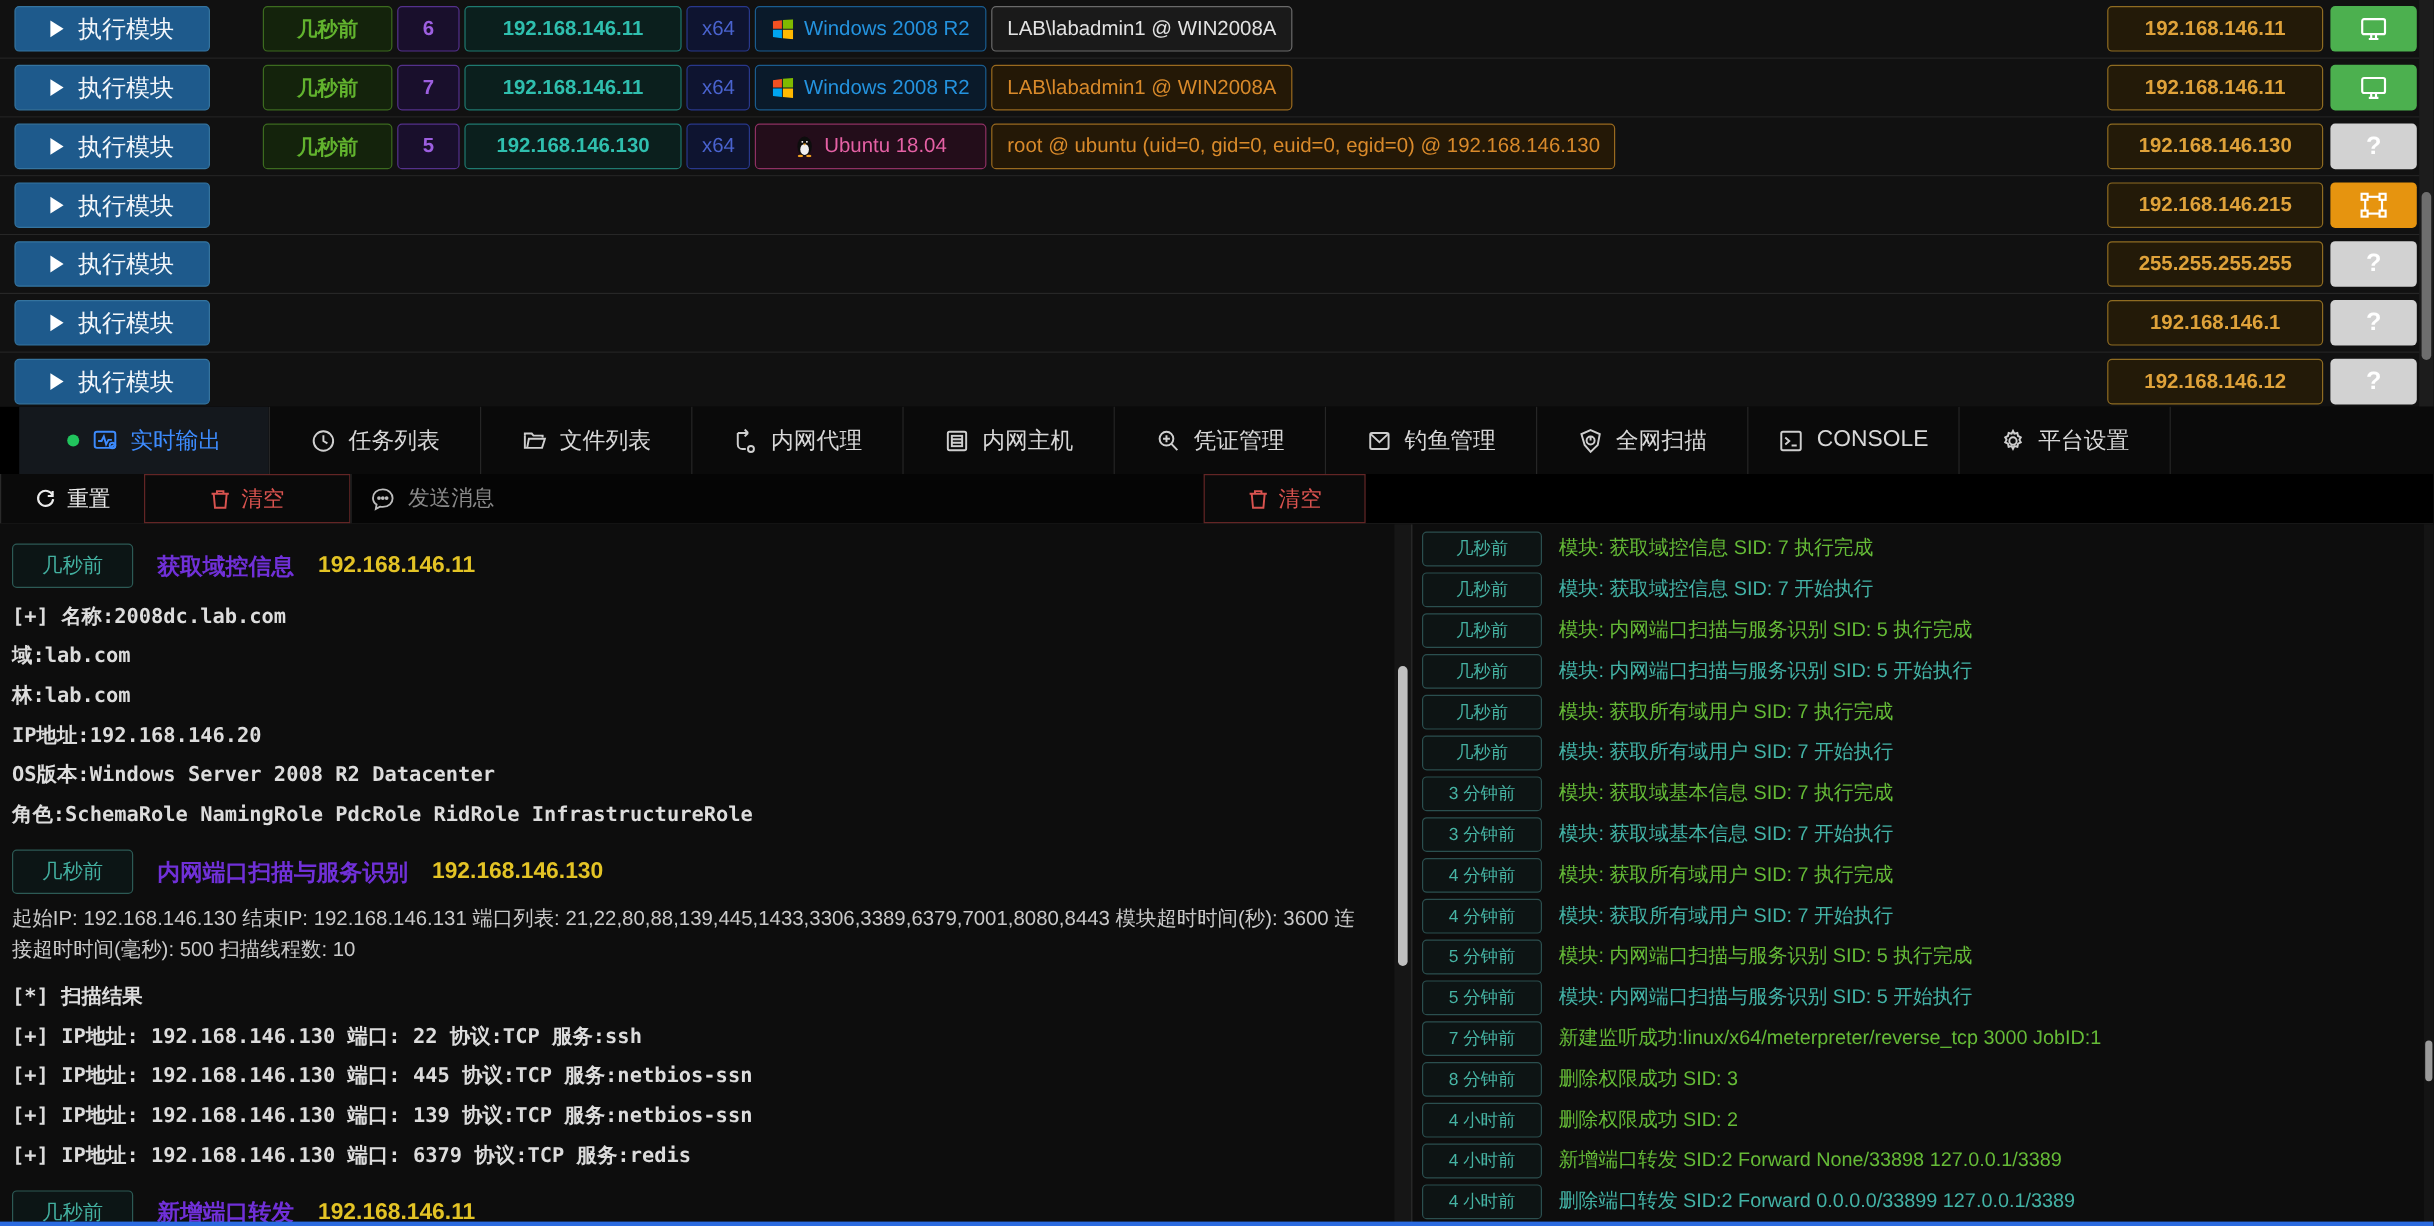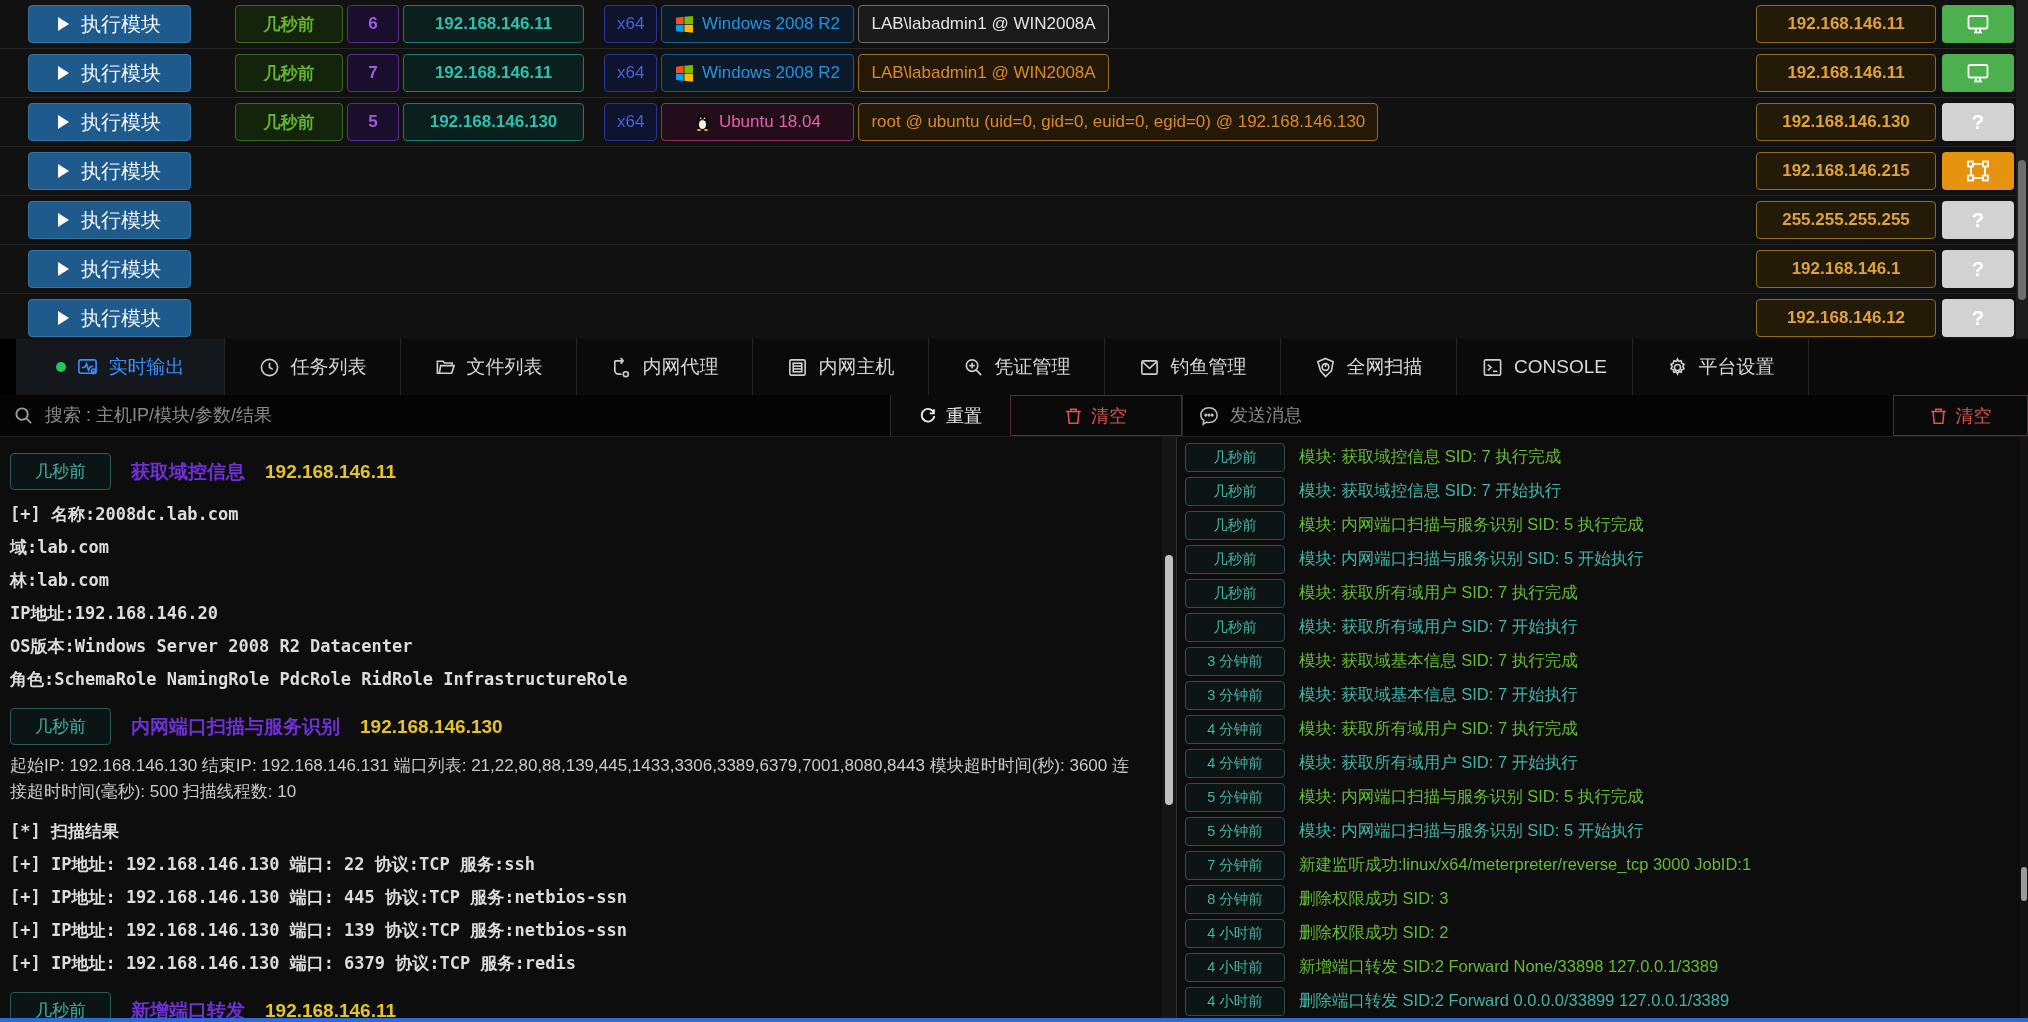--- a/index.html
+++ b/index.html
@@ -3,31 +3,31 @@
 <meta charset="utf-8">
 <style>
   * { box-sizing: border-box; margin: 0; padding: 0; }
   html,body { width:2028px; height:1022px; overflow:hidden; background:#121212;
     font-family:"Liberation Sans","DejaVu Sans",sans-serif; color:#ddd; }
   .app { position:relative; width:2028px; height:1022px; background:#121212; }
 
   
   .sessions { position:absolute; top:0; left:0; width:2028px; height:339px; overflow:hidden; background:#181818; }
   .session-row { position:relative; height:49px; border-bottom:1px solid #272727; background:#111111;
-    display:flex; align-items:center; padding-left:28px; }
+    display:flex; align-items:center; padding-left:12px; }
   .exec-btn { width:163px; height:38px; background:#1e5a8c; border:1px solid #35749f; border-radius:4px;
     color:#f2f6fa; font-size:20px; display:flex; align-items:center; justify-content:center; gap:12px;
     cursor:pointer; margin-right:44px; font-family:inherit; }
   .play { width:0; height:0; border-left:11px solid #fff; border-top:7px solid transparent; border-bottom:7px solid transparent; }
   .badge { height:38px; border-radius:4px; display:inline-flex; align-items:center; justify-content:center;
     padding:0 12px; font-size:17px; font-weight:bold; border:1px solid transparent; margin-right:4px; white-space:nowrap; }
   .b-time { min-width:108px; color:#62b32e; border-color:#3c6b1f; background:#14230c; }
   .b-sid  { min-width:52px;  color:#9d5fe0; border-color:#54318c; background:#190f2c; }
   .b-ip   { min-width:181px; color:#2fbfae; border-color:#1f7a70; background:#0b1f1d; }
-  .b-arch { min-width:49px;  color:#4a63cf; border-color:#28388c; background:#0e1430; font-weight:normal;margin-left:16px; }
+  .b-arch { min-width:49px;  color:#4a63cf; border-color:#28388c; background:#0e1430; font-weight:normal; }
   .b-os   { min-width:193px; gap:9px; }
   .b-os.windows { color:#2493df; border-color:#1a5c8f; background:#0a1a2a; font-weight:normal; }
   .b-os.linux   { color:#e561a5; border-color:#8f3063; background:#230d1a; font-weight:normal; }
   .b-user { font-weight:normal;text-align:right; }
   .b-user.plain { color:#e3e3e3; border-color:#6a6a6a; background:#1a1a1a; }
   .b-user.amber { color:#d98a2b; border-color:#9a6a1f; background:#241806; }
   .b-right-ip { position:absolute; right:92px; width:180px; color:#dfa23a; border-color:#8f6c22; background:#231a08; margin:0; }
   .status-btn { position:absolute; right:14px; width:72px; height:38px; border:none; border-radius:4px;
     display:flex; align-items:center; justify-content:center; font-size:21px; font-weight:bold; color:#fff; cursor:pointer; }
   .status-btn.monitor { background:#4cb04f; }
@@ -356,29 +356,20 @@
             <circle cx="11" cy="11" r="3.2"></circle>
             <path d="M11 2.2 l1.2 2.4 2.6-.6 .6 2.6 2.4 1.2 -1.2 2.2 1.2 2.2 -2.4 1.2 -.6 2.6 -2.6-.6 -1.2 2.4 -1.2-2.4 -2.6 .6 -.6-2.6 -2.4-1.2 1.2-2.2 -1.2-2.2 2.4-1.2 .6-2.6 2.6 .6 Z"></path>
           </svg>
         </span>
     <span class="tlabel">平台设置</span>
   </div>
 <div class="tab-fill"></div>
     </div>
 
   <div class="toolbar">
-    <div class="search-box">
-      <span>
-        <svg width="19" height="19" viewBox="0 0 20 20" fill="none" stroke="#9a9a9a" stroke-width="2">
-            <circle cx="8.5" cy="8.5" r="6"></circle>
-            <line x1="13" y1="13" x2="18" y2="18"></line>
-          </svg>
-      </span>
-      <input type="text" placeholder="搜索 : 主机IP/模块/参数/结果" style="">
-    </div>
     <button class="tb-btn reset-btn">
       <span>
         <svg width="18" height="18" viewBox="0 0 20 20" fill="none" stroke="#ececec" stroke-width="2">
             <path d="M16.5 6.5 A7 7 0 1 0 17 10"></path>
             <polyline points="16.5,2.5 16.5,7 12,7" fill="none"></polyline>
           </svg>
       </span>
       <span>重置</span>
     </button>
     <button class="tb-btn clear-btn">

